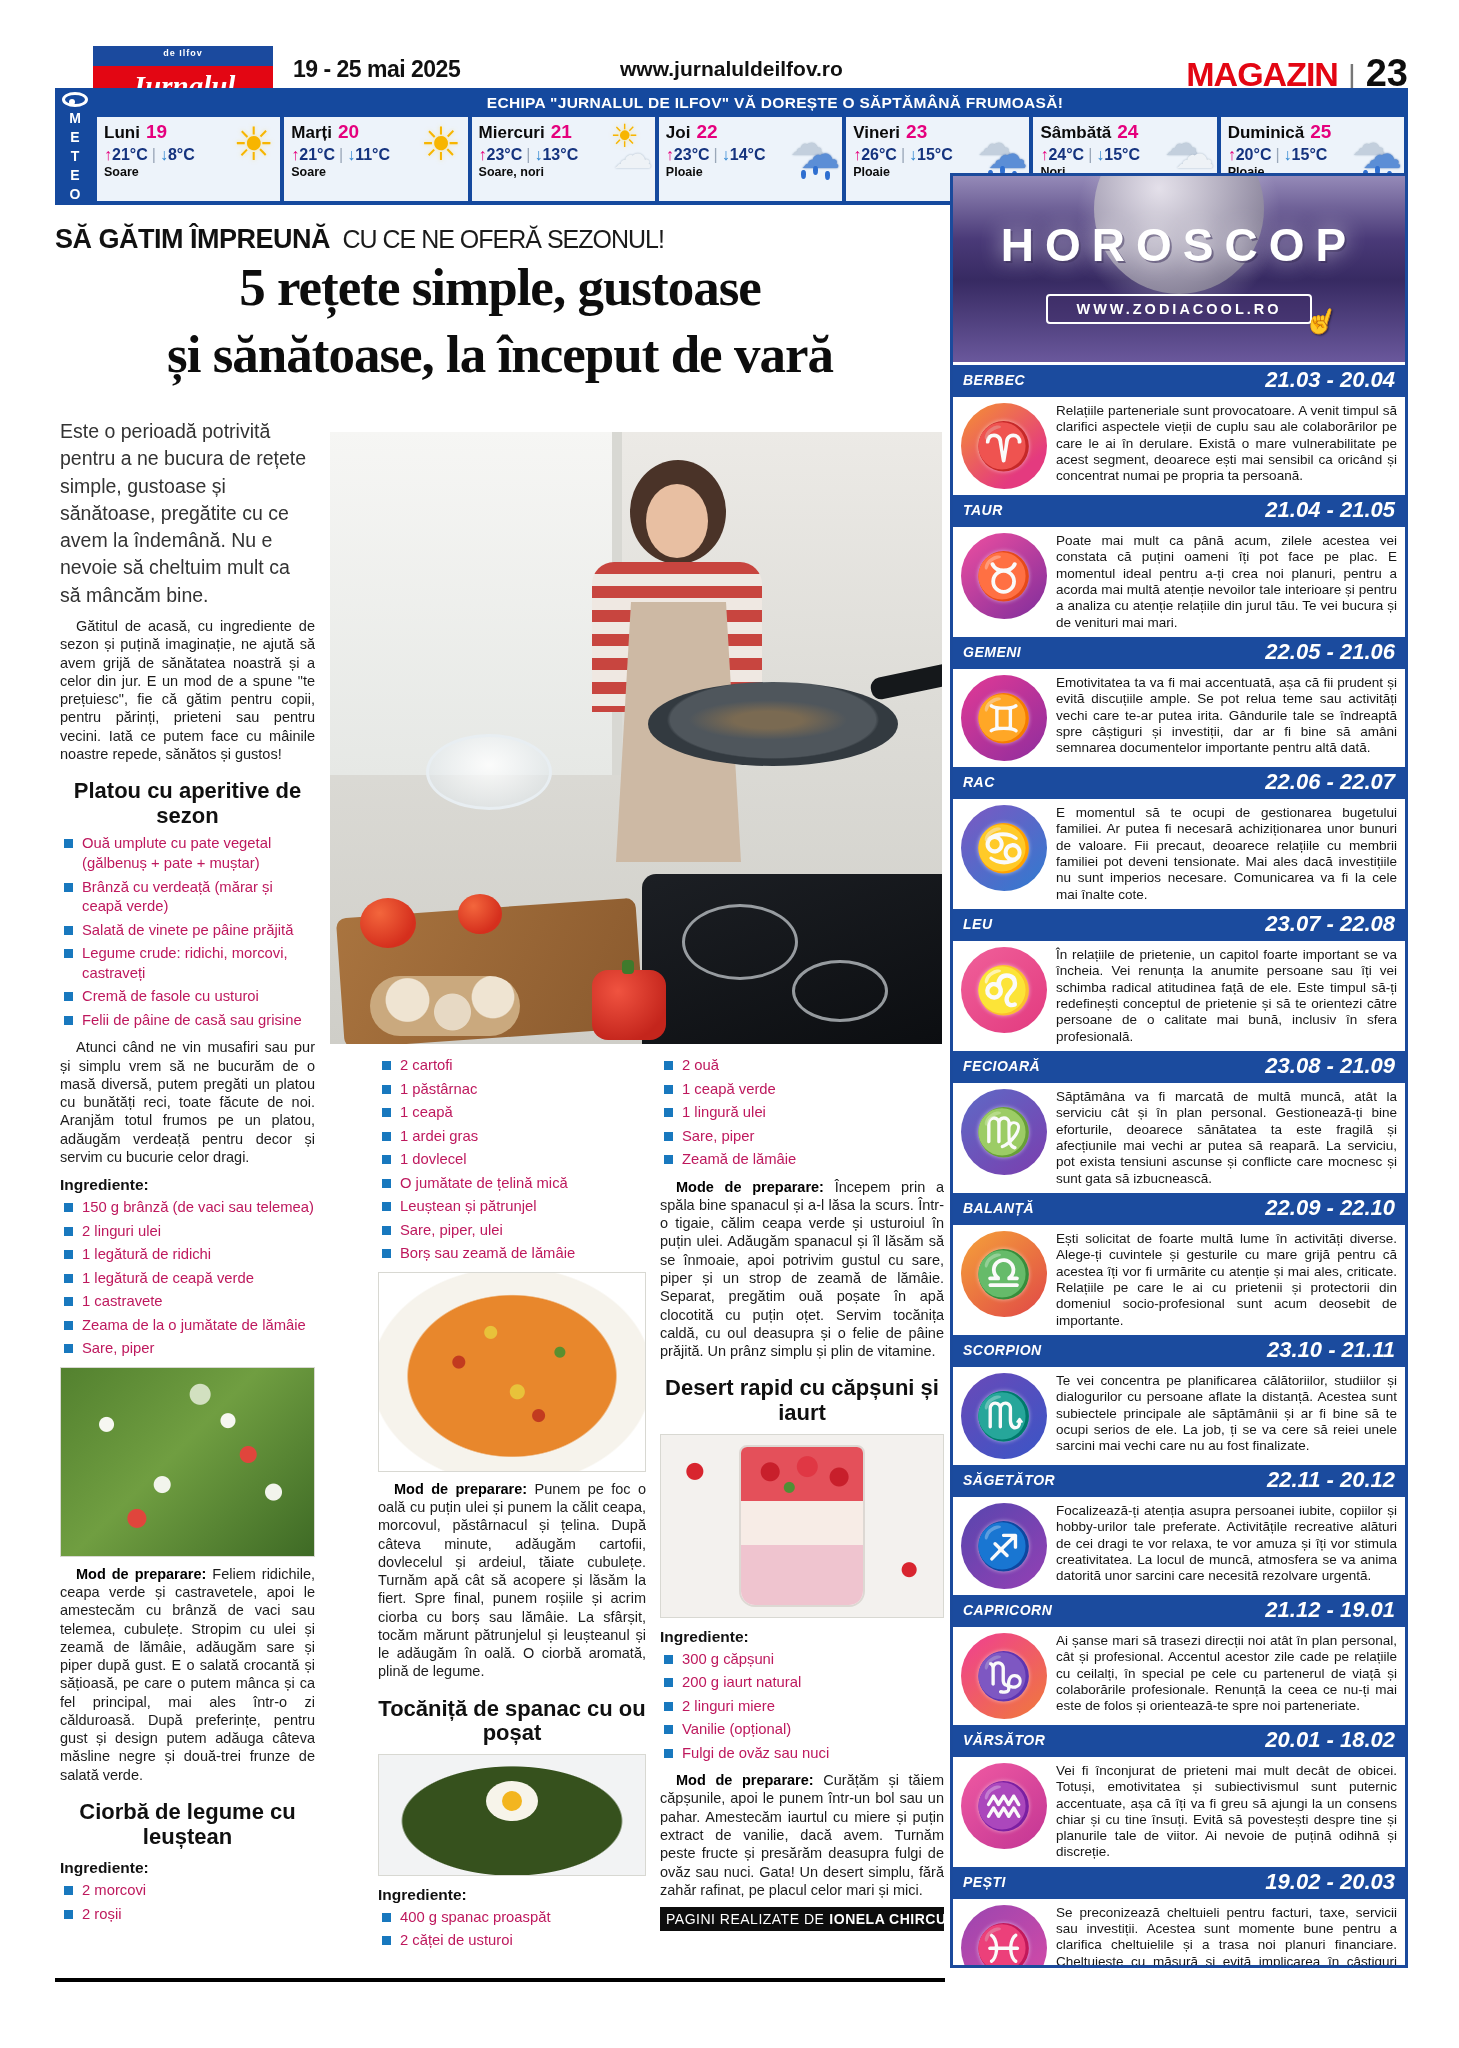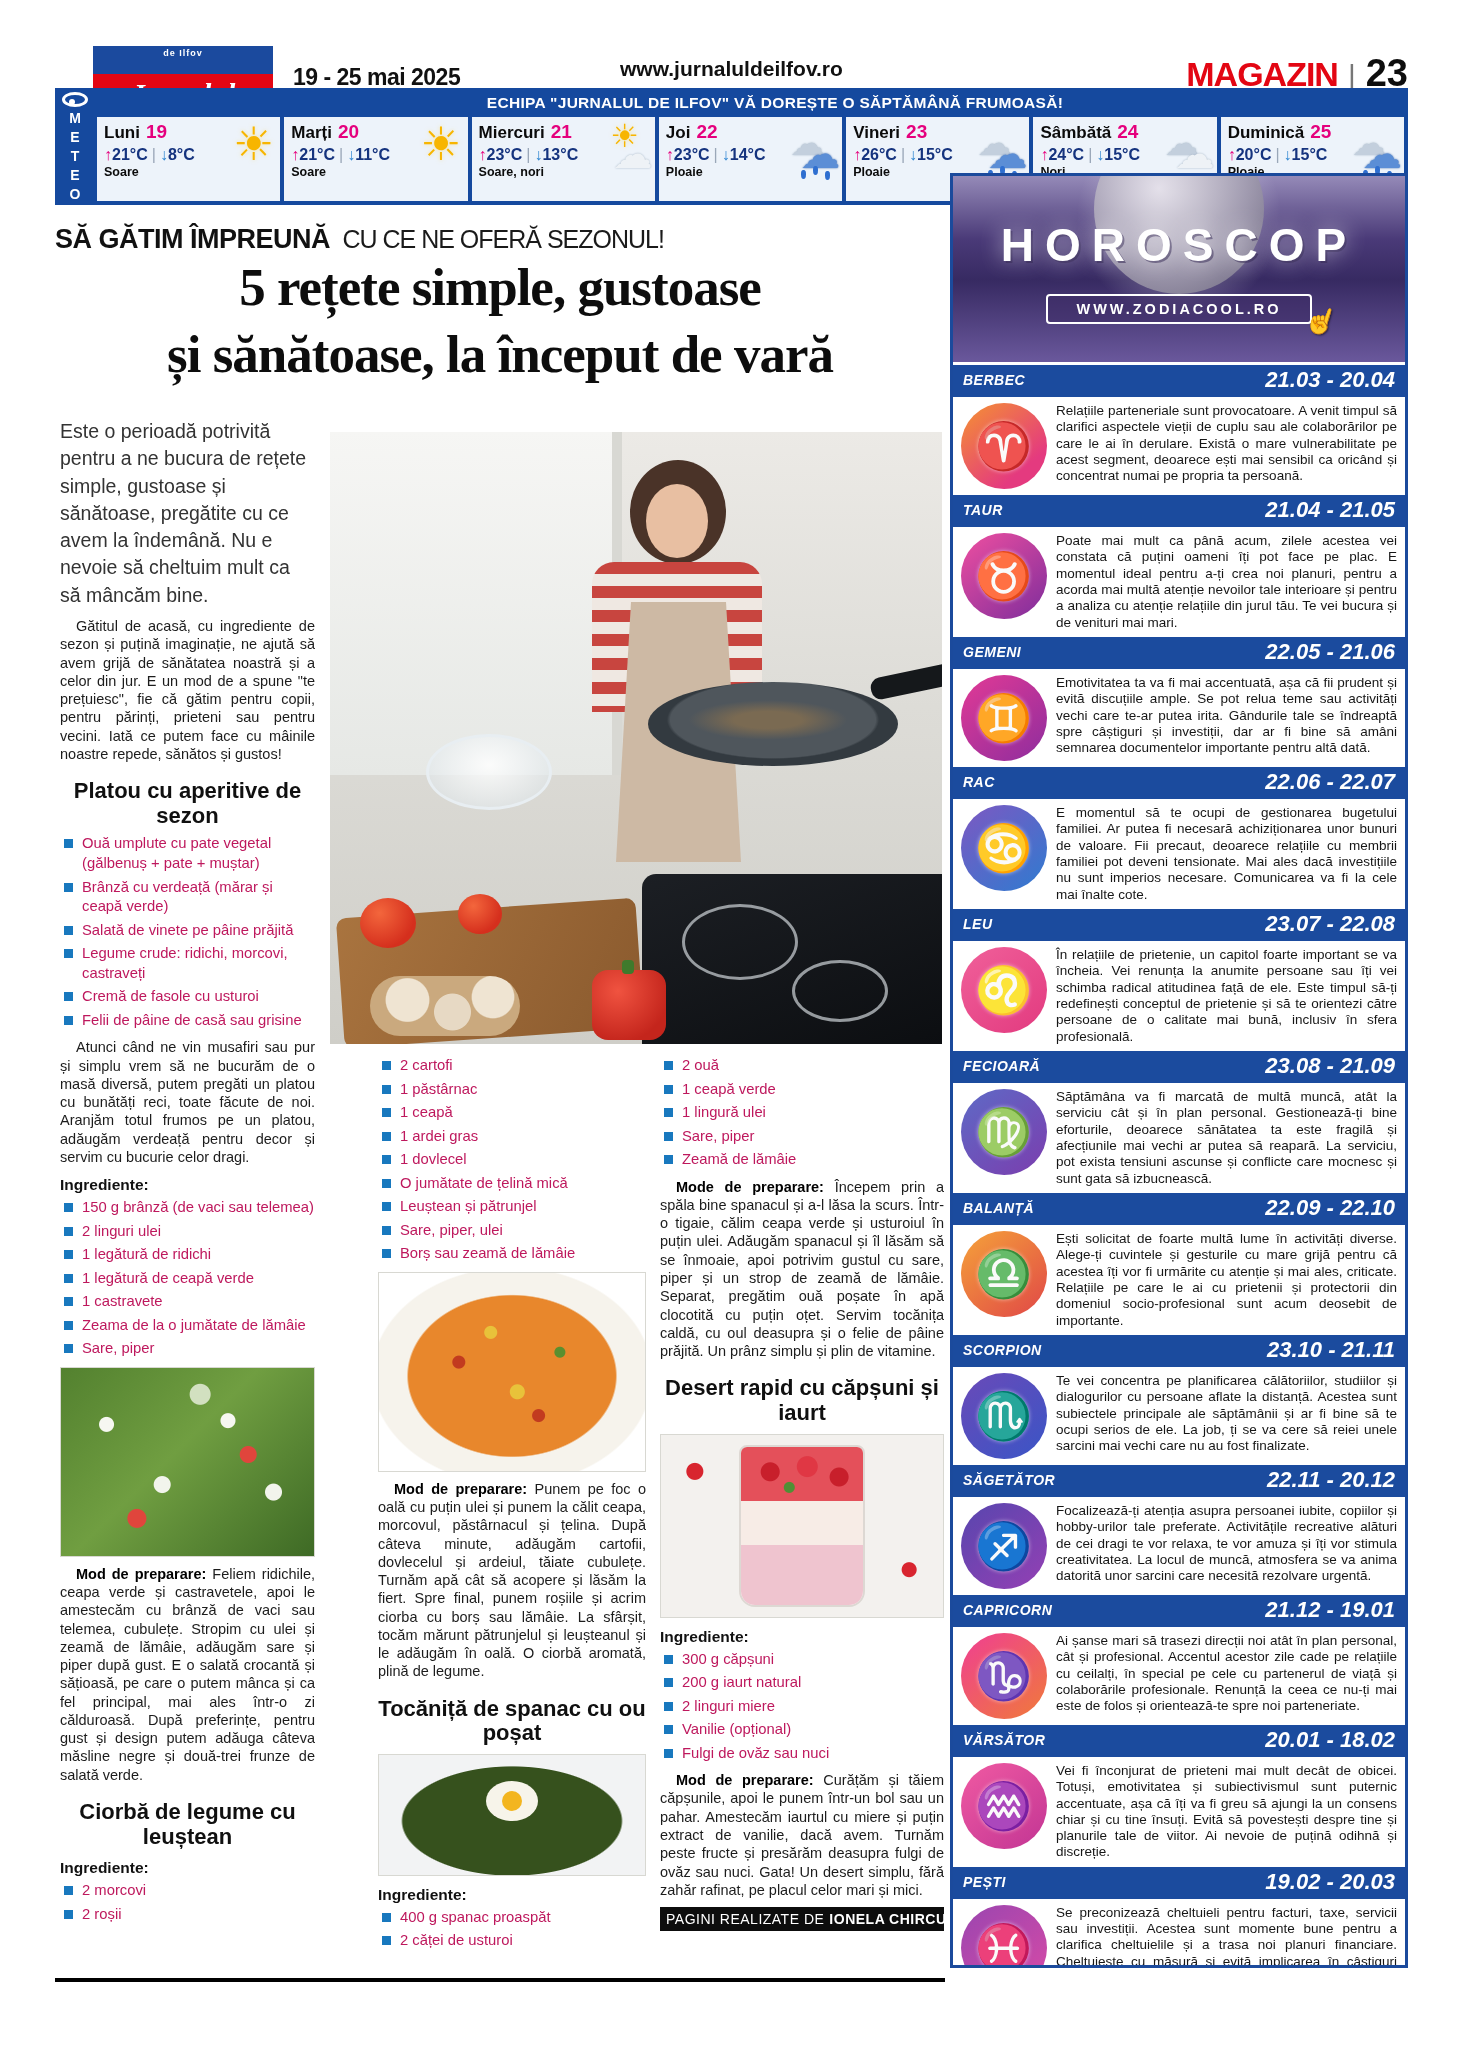--- a/index.html
+++ b/index.html
@@ -1,26 +1,26 @@
 <!DOCTYPE html>
 <html><head>
 <meta charset="utf-8">
 <style>
   html,body{margin:0;padding:0;}
   body{width:1459px;height:2048px;position:relative;background:#fff;
        font-family:"Liberation Sans",sans-serif;color:#111;overflow:hidden;}
 
   
   .logo{position:absolute;left:93px;top:46px;width:180px;height:54px;}
-  .logo-band{height:28px;background:#1b4a9e;color:#fff;font-size:9px;font-weight:700;
+  .logo-band{height:20px;background:#1b4a9e;color:#fff;font-size:9px;font-weight:700;
              text-align:center;line-height:14px;letter-spacing:1px;}
   .logo-box{height:40px;background:#e30613;display:flex;align-items:center;justify-content:center;}
   .logo-box span{color:#fff;font-family:"Liberation Serif",serif;font-style:italic;
                  font-weight:700;font-size:29px;text-align:right;}
-  .hdr-date{position:absolute;left:293px;top:64px;font-size:23px;font-weight:700;letter-spacing:-0.5px;}
+  .hdr-date{position:absolute;left:293px;top:56px;font-size:23px;font-weight:700;letter-spacing:-0.5px;}
   .hdr-site{position:absolute;left:620px;top:57px;font-size:21px;font-weight:700;}
   .hdr-mag{position:absolute;right:51px;top:52px;display:flex;align-items:baseline;gap:10px;}
   .hdr-mag .mag{color:#e30613;font-size:34px;font-weight:900;letter-spacing:-1px;}
   .hdr-mag .sep{color:#777;font-size:30px;font-weight:300;}
   .hdr-mag .pg{color:#0d0d0d;font-size:38px;font-weight:800;}
 
   
   .weather{position:absolute;left:55px;top:88px;width:1353px;height:117px;background:#15499e;}
   .meteo{position:absolute;left:0;top:0;bottom:0;width:40px;display:flex;flex-direction:column;
          align-items:center;padding-top:4px;gap:3px;}

